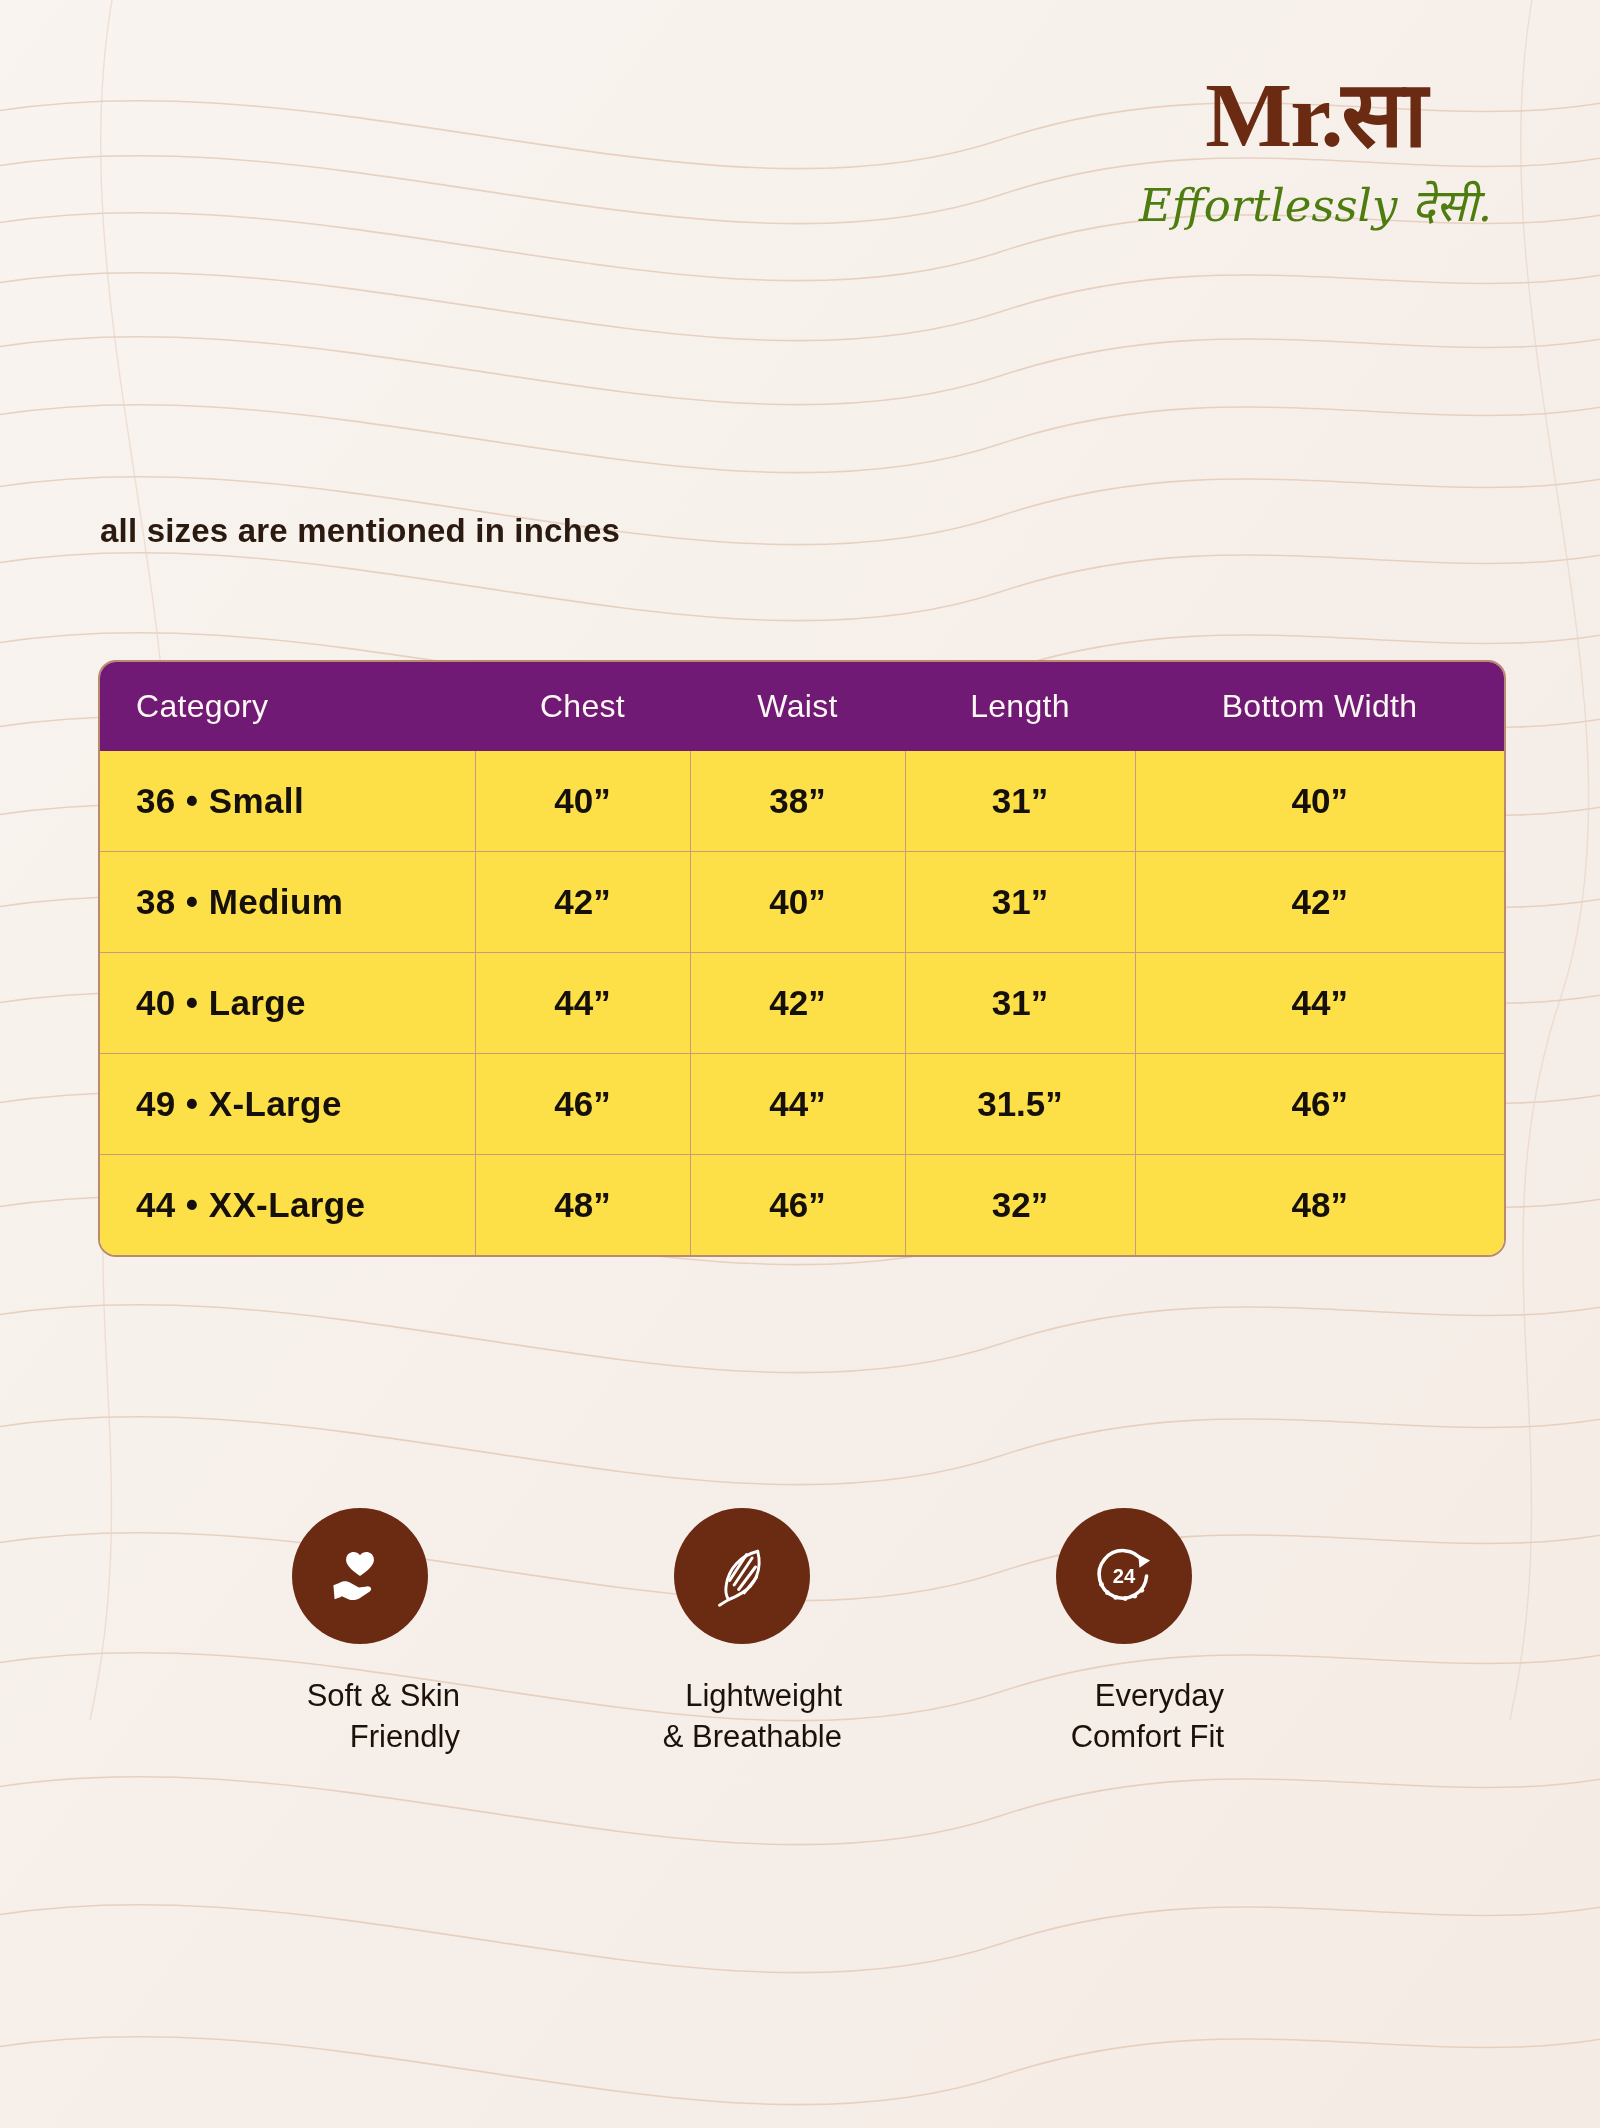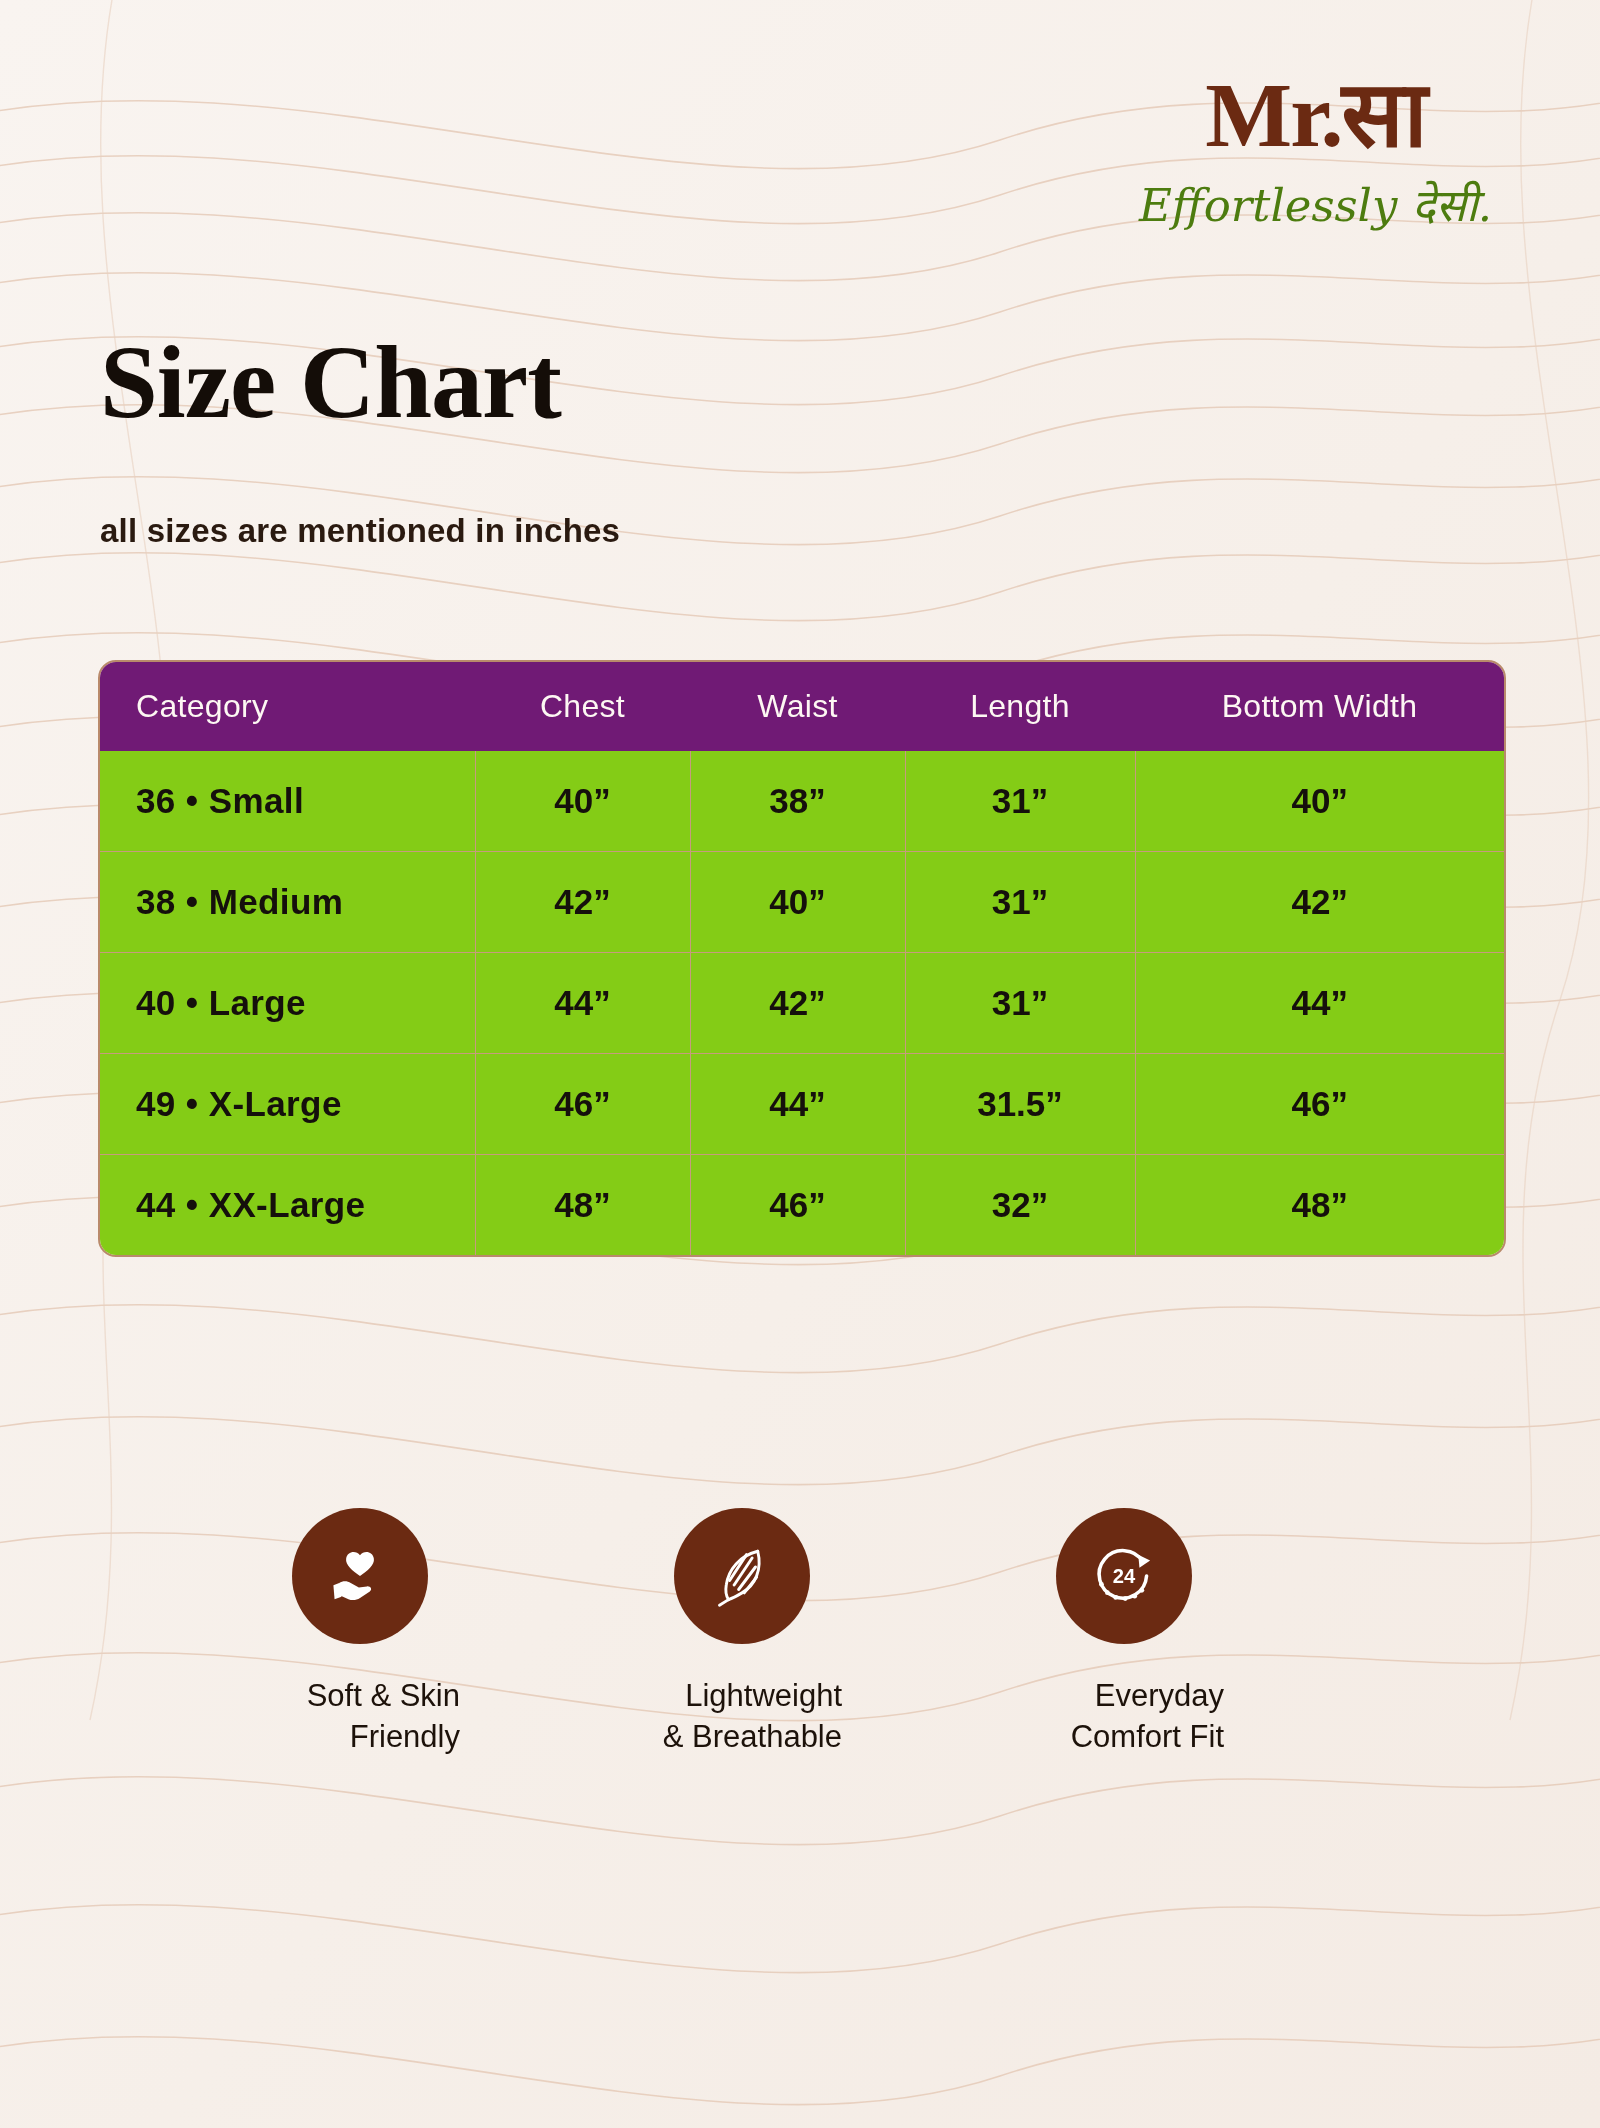--- a/index.html
+++ b/index.html
@@ -112,21 +112,21 @@
     padding-left: 36px;
   }
   tbody td {
     font-size: 35px;
     font-weight: 700;
     color: #15100c;
     text-align: center;
     padding: 30px 0;
     border-top: 1.5px solid #c79b7e;
     border-right: 1.5px solid #c79b7e;
-    background: #84cc16;
+    background: #fde047;
   }
   tbody td.cat {
     text-align: left;
     padding-left: 36px;
     letter-spacing: 0.4px;
   }
   tbody td:last-child { border-right: none; }
   tbody tr:first-child td { border-top: none; }
 
   
@@ -221,21 +221,20 @@
   </g>
 </svg>
 
 <div class="page">
 
   <div class="brand">
     <div class="brand-mark">Mr.सा</div>
     <div class="brand-tag">Effortlessly देसी.</div>
   </div>
 
-  <div class="title">Size Chart</div>
   <div class="subtitle">all sizes are mentioned in inches</div>
 
   <div class="table-wrap">
     <table>
       <colgroup>
         <col class="c0">
           <col class="c1">
           <col class="c2">
           <col class="c3">
           <col class="c4">

